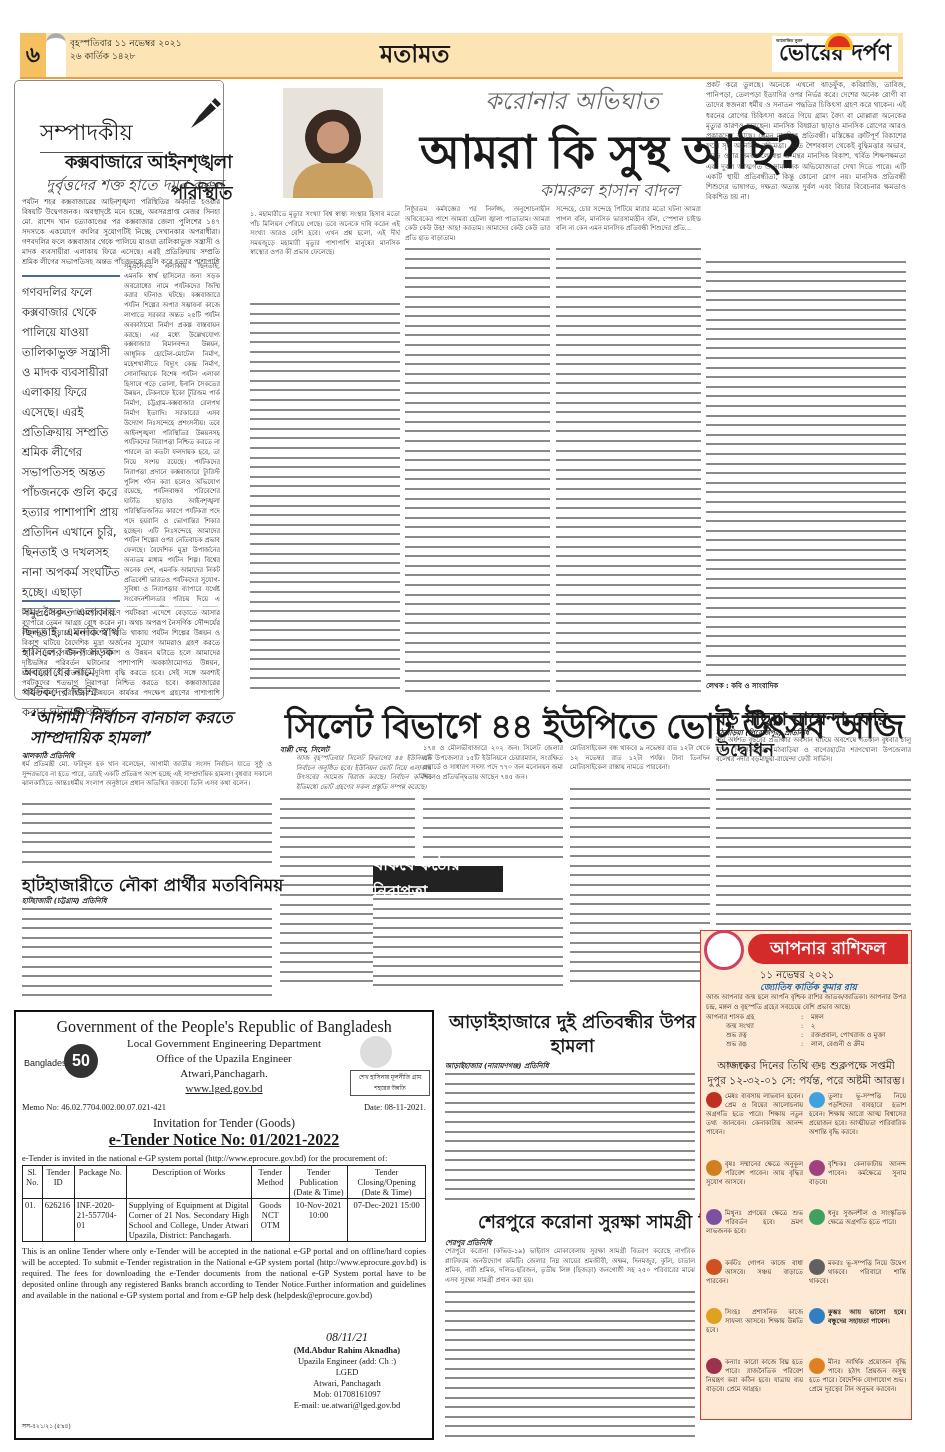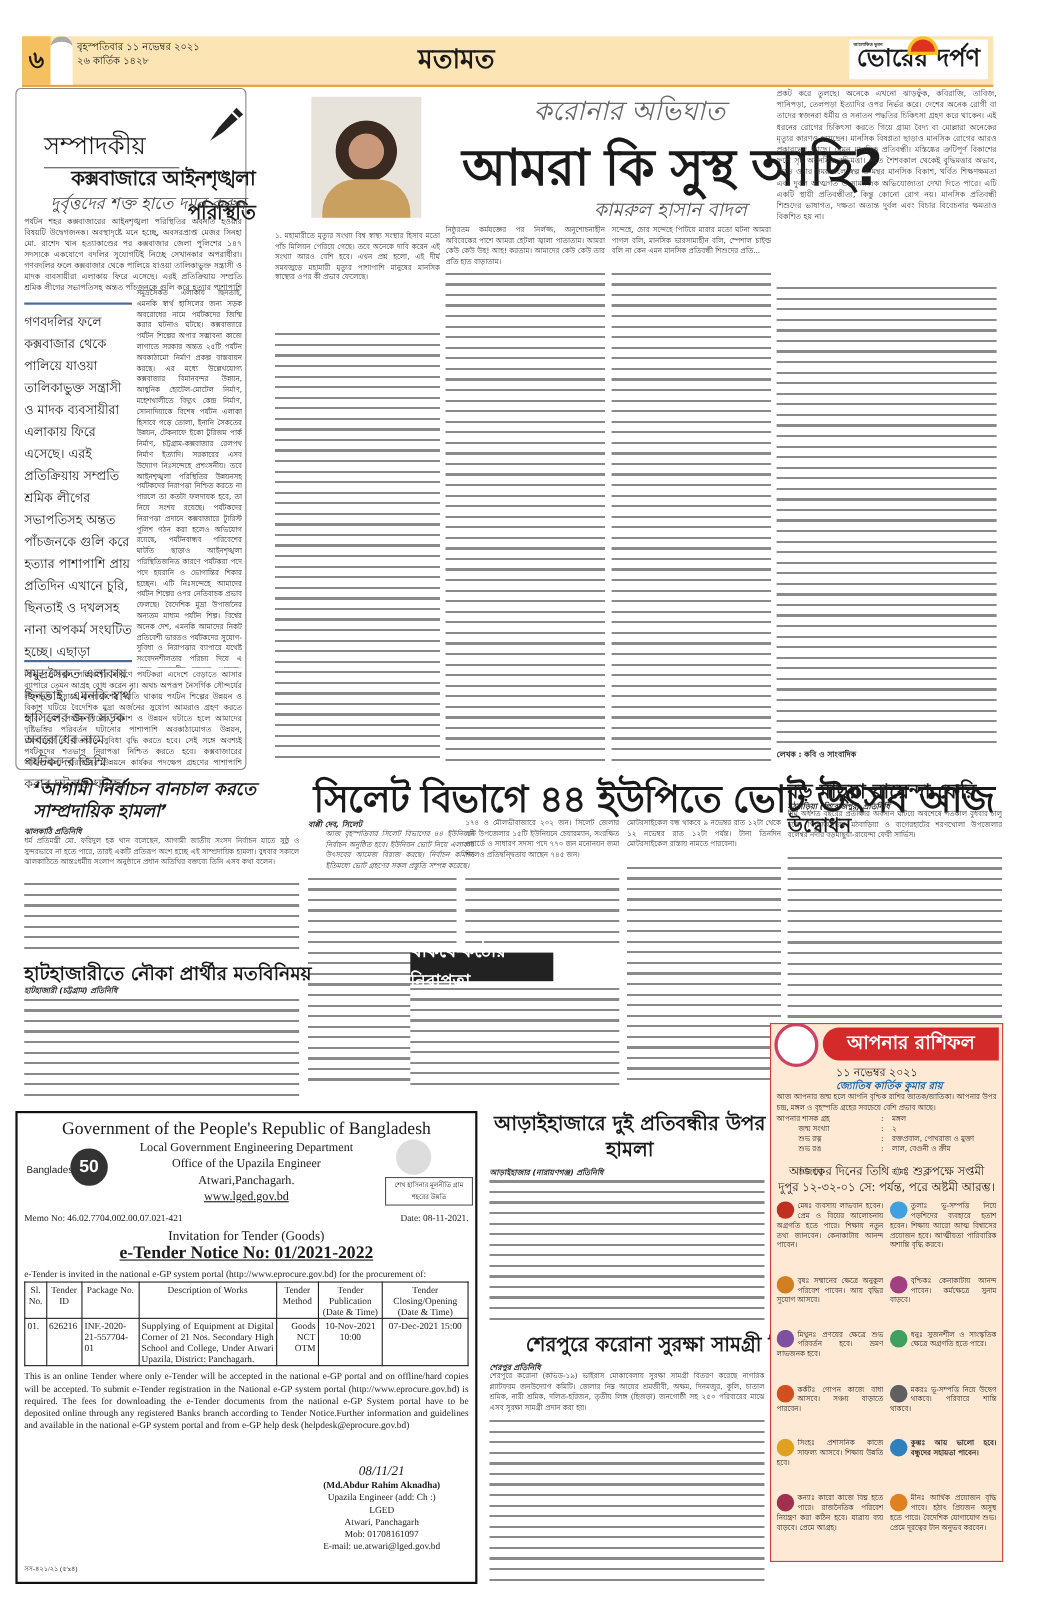--- a/index.html
+++ b/index.html
@@ -150,21 +150,21 @@
       <th>Description of Works</th>
       <th>Tender Method</th>
       <th>Tender Publication (Date &amp; Time)</th>
       <th>Tender Closing/Opening (Date &amp; Time)</th>
     </tr>
     <tr>
       <td>01.</td>
       <td>626216</td>
       <td>INF.-2020-21-557704-01</td>
       <td style="width:120px;text-align:justify;">Supplying of Equipment at Digital Corner of 21 Nos. Secondary High School and College, Under Atwari Upazila, District: Panchagarh.</td>
-      <td style="text-align:right;margin-top:28px;">Goods NCT OTM</td>
+      <td style="text-align:center;margin-top:28px;">Goods NCT OTM</td>
       <td style="text-align:center;">10-Nov-2021 10:00</td>
       <td style="text-align:center;">07-Dec-2021 15:00</td>
     </tr>
   </tbody>
     </table>
   <div style="font-size:8.5px;line-height:11px;padding:4px 6px;text-align:justify;">This is an online Tender where only e-Tender will be accepted in the national e-GP portal and on offline/hard copies will be accepted. To submit e-Tender registration in the National e-GP system portal (http://www.eprocure.gov.bd) is required. The fees for downloading the e-Tender documents from the national e-GP System portal have to be deposited online through any registered Banks branch according to Tender Notice.Further information and guidelines and available in the national e-GP system portal and from e-GP help desk (helpdesk@eprocure.gov.bd)</div>
   <div class="abs" style="right:10px;top:318px;width:150px;text-align:center;font-size:8.5px;line-height:11px;">
     <div style="font:italic 12px 'Liberation Serif',serif;">08/11/21</div>
     <div style="font-weight:bold;">(Md.Abdur Rahim Aknadha)</div>
     <div>Upazila Engineer (add: Ch :)</div>

